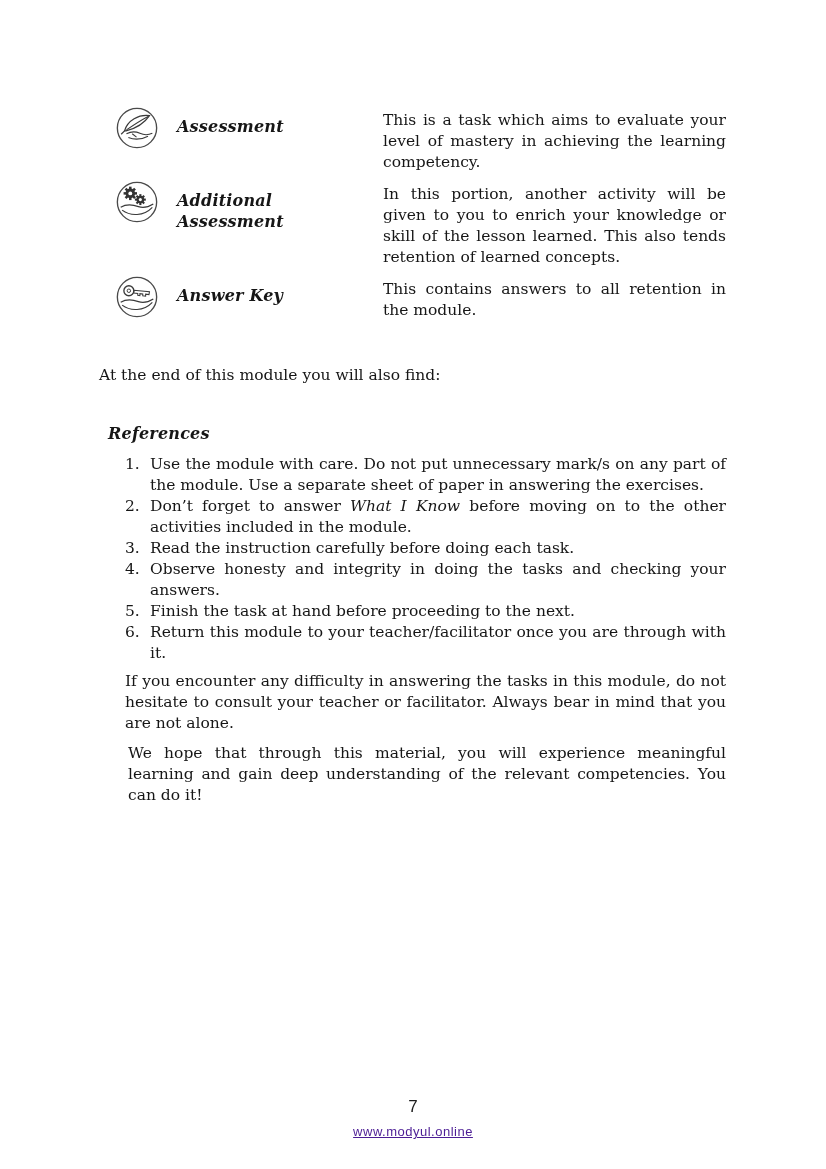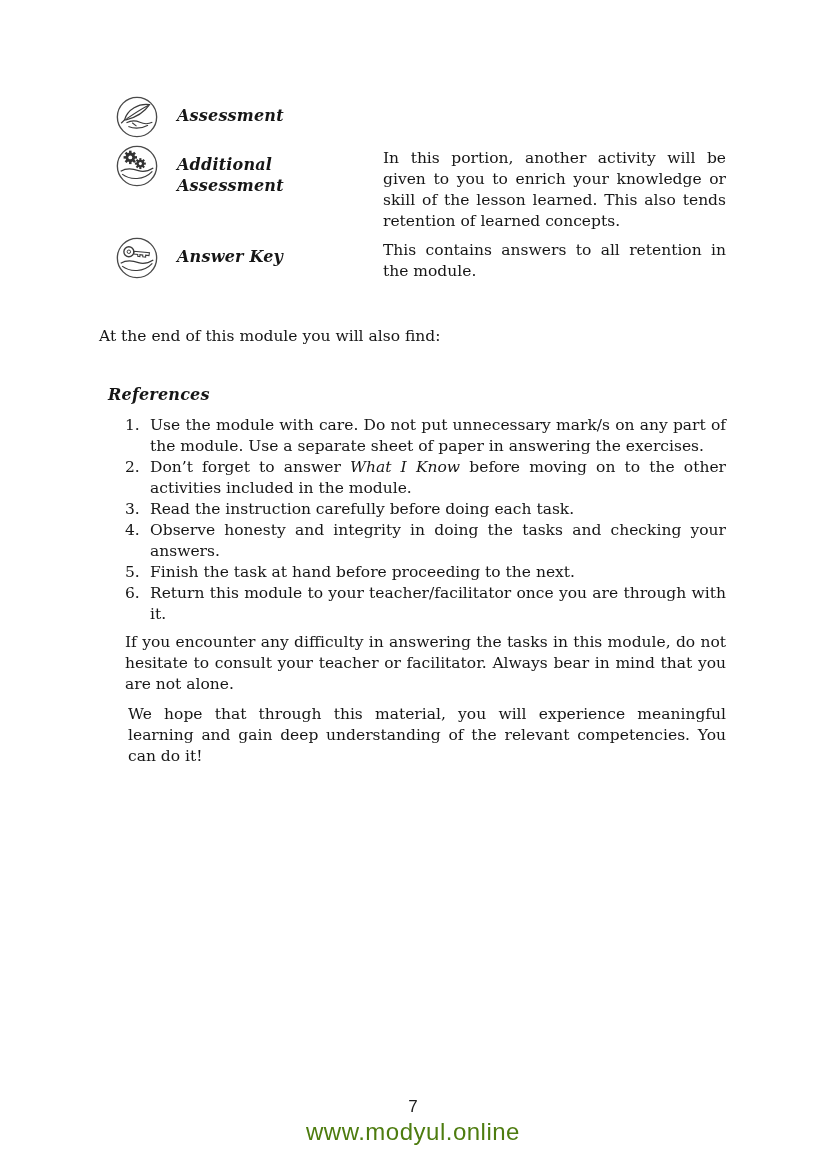--- a/index.html
+++ b/index.html
@@ -14,21 +14,21 @@
     line-height: 21px;
     overflow: hidden;
   }
   .content {
     position: absolute;
     left: 99px;
     top: 99px;
     width: 627px;
   }
   
-  .icon-row { display: flex; align-items: flex-start; margin-bottom: 8px; }
+  .icon-row { display: flex; align-items: flex-start; margin-bottom: 8px; margin-top: 11px; }
   .row-icon { width: 78px; flex: 0 0 78px; padding-left: 15px; box-sizing: border-box; margin-top: -5px; }
   .row-icon svg { display: block; }
   .row-label {
     width: 206px; flex: 0 0 206px;
     font-weight: bold; font-style: italic;
     font-size: 16px;
     padding-top: 6px;
     letter-spacing: 0.2px;
   }
   .row-desc { flex: 1; text-align: justify; }
@@ -47,24 +47,25 @@
   .rem-row { display: flex; align-items: flex-start; }
   .rem-num { flex: 0 0 25px; margin-left: 26px; }
   .rem-text { flex: 1; text-align: justify; }
   .para { margin: 7px 0 0 26px; text-align: justify; }
   .para + .para { margin-top: 9px; margin-left: 29px; }
   
   .footer { position: absolute; left: 0; width: 826px; top: 1096px; text-align: center; }
   .page-number { font-family: "Liberation Sans", sans-serif; font-size: 17px; color: #1c1c1c; }
   .watermark {
     font-family: "Liberation Sans", sans-serif;
-    font-size: 24px;
-    color: #4d7c0f;
+    font-size: 13px;
+    color: #4c1d95;
     margin-top: 4px;
     letter-spacing: 0.5px;
+    text-decoration: underline;
   }
   em { font-style: italic; }
 </style>
 </head>
 <body>
 
 <div class="page">
   <div class="content">
 
     <section>
@@ -74,20 +75,21 @@
     <circle cx="24" cy="24" r="20.5" stroke="#4a4a4a" stroke-width="1.4"></circle>
     <path d="M11 27 C14 16 26 9.5 37 11 C32 18.5 22 24.5 12.5 27 Z" stroke="#3a3a3a" stroke-width="1.3" fill="none"></path>
     <path d="M13 26 C21 20.5 29 15.5 35.5 12" stroke="#3a3a3a" stroke-width="1.1" fill="none"></path>
     <path d="M11 27 L7.5 30.5" stroke="#3a3a3a" stroke-width="1.3"></path>
     <path d="M13 30 Q20 26.5 27 29.5 Q33.5 32.5 40 29.5" stroke="#3a3a3a" stroke-width="1.2" fill="none"></path>
     <path d="M15 34 Q25 38 35.5 32.5" stroke="#3a3a3a" stroke-width="1.2" fill="none"></path>
     <path d="M19 30 L23.5 33.5" stroke="#3a3a3a" stroke-width="1.1"></path>
   </svg>
           </span>
     <span class="row-label">Assessment</span>
+    <div class="row-desc">This is a task which aims to evaluate your level of mastery in achieving the learning competency.</div>
   </div>
 
   <div class="icon-row">
     <span class="row-icon">
             <svg width="46" height="46" viewBox="0 0 48 48" fill="none">
     <circle cx="24" cy="24" r="20.5" stroke="#4a4a4a" stroke-width="1.4"></circle>
     <g transform="translate(17,15)">
       <rect x="-1.3" y="-7" width="2.6" height="14" fill="#333"></rect>
       <rect x="-1.3" y="-7" width="2.6" height="14" fill="#333" transform="rotate(45)"></rect>
       <rect x="-1.3" y="-7" width="2.6" height="14" fill="#333" transform="rotate(90)"></rect>

